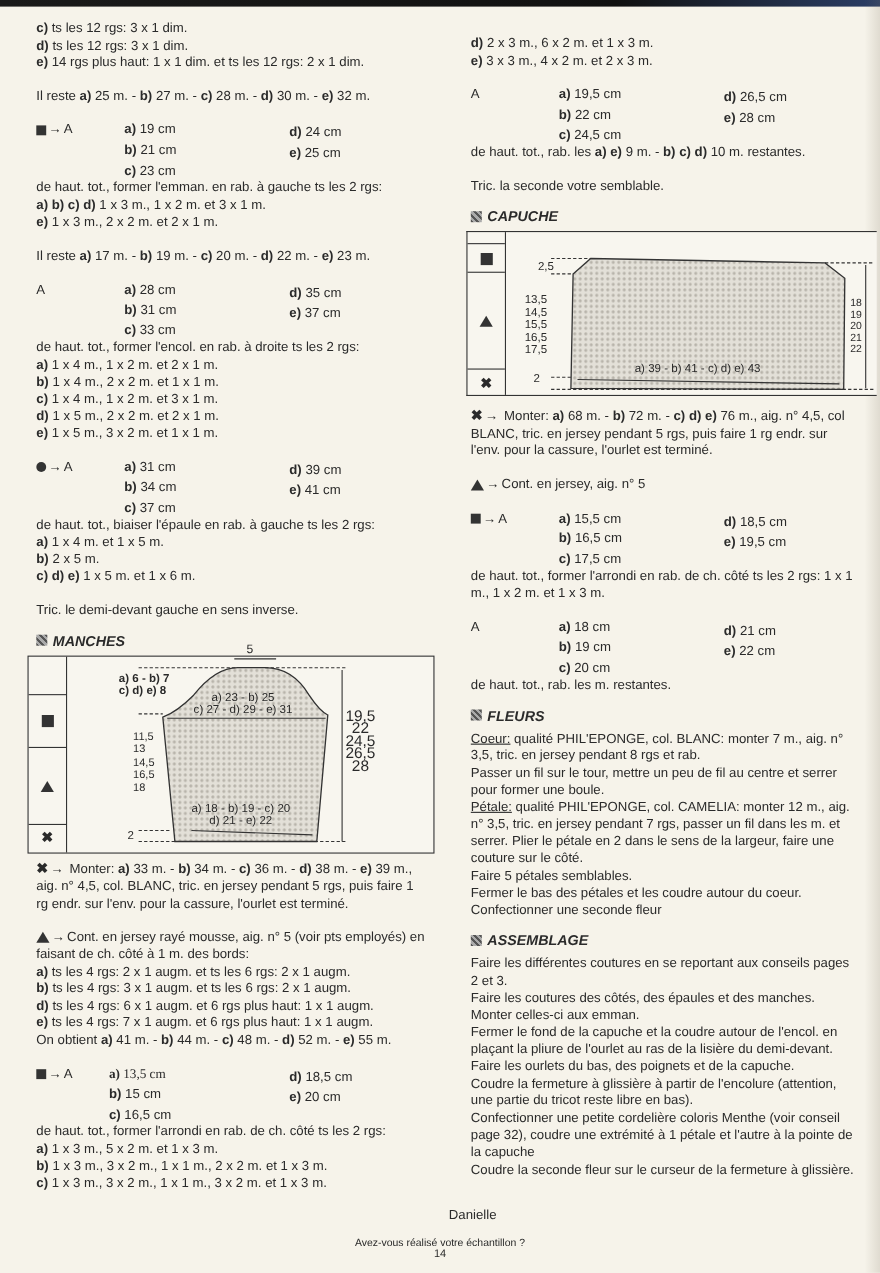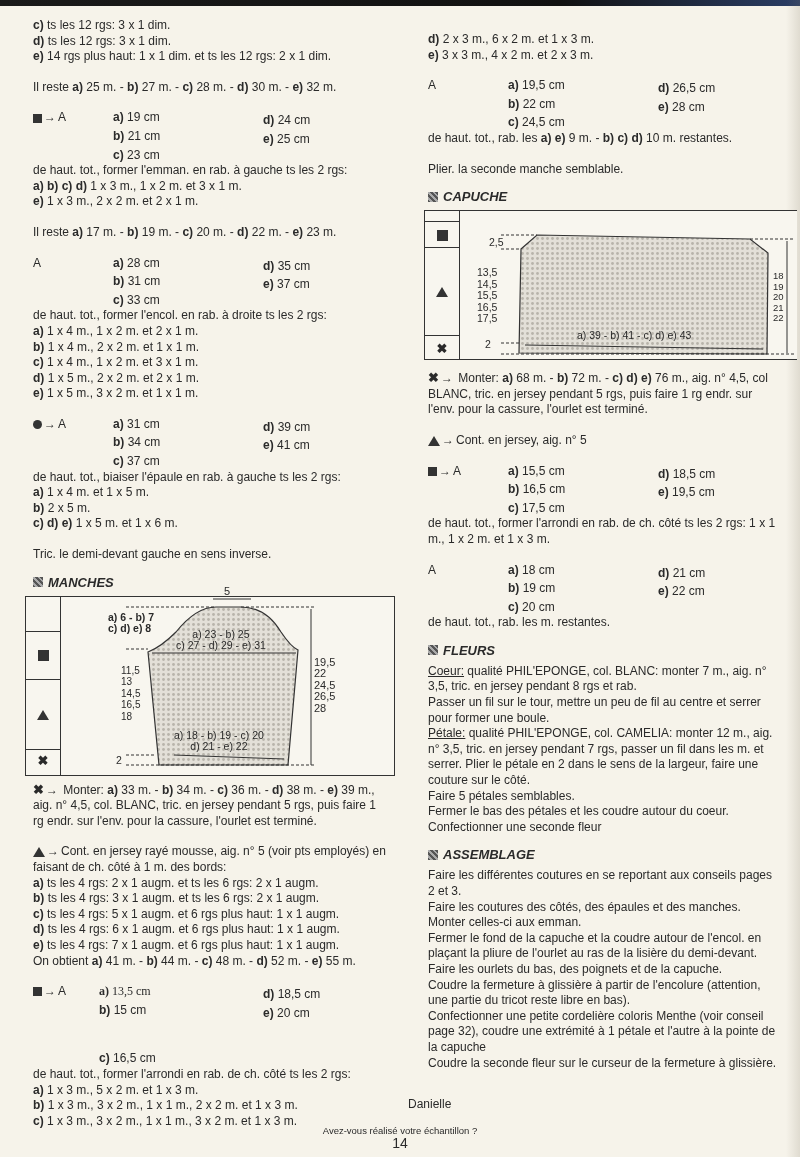--- a/index.html
+++ b/index.html
@@ -32,21 +32,21 @@
   .cross { font-weight:bold; font-size:13px; }
   .arrow { margin:0 2px; }
   .section-title { font-weight:bold; font-style:italic; font-size:13px; margin:4px 0 6px 0; display:flex; align-items:center; gap:5px; }
   .section-icon { width:10px; height:10px; background:repeating-linear-gradient(45deg,#555 0 2px,#aaa 2px 4px); display:inline-block; }
   .diagram { position:relative; border:1px solid #333; background:#f8f6ef; }
   .diag-sidebar { position:absolute; left:0; top:0; bottom:0; width:34px; border-right:1px solid #333; }
   .diag-cell { position:absolute; left:0; width:34px; border-top:1px solid #333; display:flex; align-items:center; justify-content:center; }
   u { text-decoration:underline; }
   .footer-sig { position:absolute; left:408px; top:1097px; font-size:12px; }
   .footer-q { position:absolute; left:0; width:800px; top:1125px; text-align:center; font-size:9.5px; }
-  .footer-page { position:absolute; left:0; width:800px; top:1135px; text-align:center; font-size:14px; }
+  .footer-page { position:absolute; left:0; width:800px; top:1135px; text-align:center; font-size:10px; }
 </style>
 </head>
 <body>
 
 <div class="topbar"></div>
 <div class="rightshade"></div>
 
 <div class="col col-left">
   <div class="line"><b>c)</b><span> ts les 12 rgs: 3 x 1 dim.</span></div>
   <div class="line"><b>d)</b><span> ts les 12 rgs: 3 x 1 dim.</span></div>
@@ -146,21 +146,21 @@
         <div>a) 23 - b) 25</div>
         <div>c) 27 - d) 29 - e) 31</div>
       </div>
     <div style="position:absolute;left:95px;top:68px;font-size:10px;line-height:11.5px;">
       <div>11,5</div>
         <div>13</div>
         <div>14,5</div>
         <div>16,5</div>
         <div>18</div>
     </div>
-    <div style="position:absolute;left:288px;top:60px;font-size:11px;line-height:11.5px;">
+    <div style="position:absolute;left:288px;top:48px;font-size:14px;line-height:11.5px;text-align:center;">
       <div>19,5</div>
         <div>22</div>
         <div>24,5</div>
         <div>26,5</div>
         <div>28</div>
     </div>
     <div style="position:absolute;left:148px;top:133px;font-size:10.5px;line-height:11px;text-align:center;">
         <div>a) 18 - b) 19 - c) 20</div>
         <div>d) 21 - e) 22</div>
       </div>
@@ -169,33 +169,32 @@
 
   <div style="height:6px;"></div>
   <div class="line"><span class="cross">✖</span><span class="arrow">→</span><span> Monter: </span><b>a)</b><span> 33 m. - </span><b>b)</b><span> 34 m. - </span><b>c)</b><span> 36 m. - </span><b>d)</b><span> 38 m. - </span><b>e)</b><span> 39 m.,</span></div>
   <div class="line">aig. n° 4,5, col. BLANC, tric. en jersey pendant 5 rgs, puis faire 1</div>
   <div class="line">rg endr. sur l'env. pour la cassure, l'ourlet est terminé.</div>
   <div class="gap"></div>
   <div class="line"><span class="sym tri"></span><span class="arrow">→</span><span>Cont. en jersey rayé mousse, aig. n° 5 (voir pts employés) en</span></div>
   <div class="line">faisant de ch. côté à 1 m. des bords:</div>
   <div class="line"><b>a)</b><span> ts les 4 rgs: 2 x 1 augm. et ts les 6 rgs: 2 x 1 augm.</span></div>
   <div class="line"><b>b)</b><span> ts les 4 rgs: 3 x 1 augm. et ts les 6 rgs: 2 x 1 augm.</span></div>
-  <div class="line"><b>c)</b><span> ts les 4 rgs: 5 x 1 augm. et 6 rgs plus haut: 1 x 1 augm.</span></div>
   <div class="line"><b>d)</b><span> ts les 4 rgs: 6 x 1 augm. et 6 rgs plus haut: 1 x 1 augm.</span></div>
   <div class="line"><b>e)</b><span> ts les 4 rgs: 7 x 1 augm. et 6 rgs plus haut: 1 x 1 augm.</span></div>
   <div class="line"><span>On obtient </span><b>a)</b><span> 41 m. - </span><b>b)</b><span> 44 m. - </span><b>c)</b><span> 48 m. - </span><b>d)</b><span> 52 m. - </span><b>e)</b><span> 55 m.</span></div>
   <div class="gap"></div>
 
   <div class="meas">
     <div class="lead"><span class="sym sq"></span><span class="arrow">→</span><span>A</span></div>
     <div class="c2" style="margin-left:-14px;font-family:Liberation Serif, serif;"><b>a)</b> <span>13,5 cm</span></div>
     <div class="c3" style="grid-row:1"><b>d)</b> <span>18,5 cm</span></div>
     <div class="c2" style="margin-left:-14px;"><b>b)</b> <span>15 cm</span></div>
     <div class="c3" style="grid-row:2"><b>e)</b> <span>20 cm</span></div>
-    <div class="c2" style="margin-left:-14px;margin-top:30px;"><b>c)</b> <span>16,5 cm</span></div>
+    <div class="c2" style="margin-left:-14px;"><b>c)</b> <span>16,5 cm</span></div>
   </div>
   <div class="line">de haut. tot., former l'arrondi en rab. de ch. côté ts les 2 rgs:</div>
   <div class="line"><b>a)</b><span> 1 x 3 m., 5 x 2 m. et 1 x 3 m.</span></div>
   <div class="line"><b>b)</b><span> 1 x 3 m., 3 x 2 m., 1 x 1 m., 2 x 2 m. et 1 x 3 m.</span></div>
   <div class="line"><b>c)</b><span> 1 x 3 m., 3 x 2 m., 1 x 1 m., 3 x 2 m. et 1 x 3 m.</span></div>
 </div>
 
 <div class="col col-right" style="top:32px;">
   <div class="line"><b>d)</b><span> 2 x 3 m., 6 x 2 m. et 1 x 3 m.</span></div>
   <div class="line"><b>e)</b><span> 3 x 3 m., 4 x 2 m. et 2 x 3 m.</span></div>
@@ -203,21 +202,21 @@
   <div class="meas">
     <div class="lead">A</div>
     <div class="c2"><b>a)</b> <span>19,5 cm</span></div>
     <div class="c3" style="grid-row:1"><b>d)</b> <span>26,5 cm</span></div>
     <div class="c2"><b>b)</b> <span>22 cm</span></div>
     <div class="c3" style="grid-row:2"><b>e)</b> <span>28 cm</span></div>
     <div class="c2"><b>c)</b> <span>24,5 cm</span></div>
   </div>
   <div class="line"><span>de haut. tot., rab. les </span><b>a) e)</b><span> 9 m. - </span><b>b) c) d)</b><span> 10 m. restantes.</span></div>
   <div class="gap"></div>
-  <div class="line">Plier. la seconde manche semblable.</div>
+  <div class="line">Tric. la seconde votre semblable.</div>
   <div class="gap-s"></div>
 
   <div class="section-title">
       <span class="section-icon"></span>
       <span>CAPUCHE</span>
     </div>
 
   <div class="diagram" style="width:372px;height:148px;margin-left:-4px;border-right:none;">
     <div class="diag-sidebar">
       <div class="diag-cell" style="top:10px;height:26px;">

